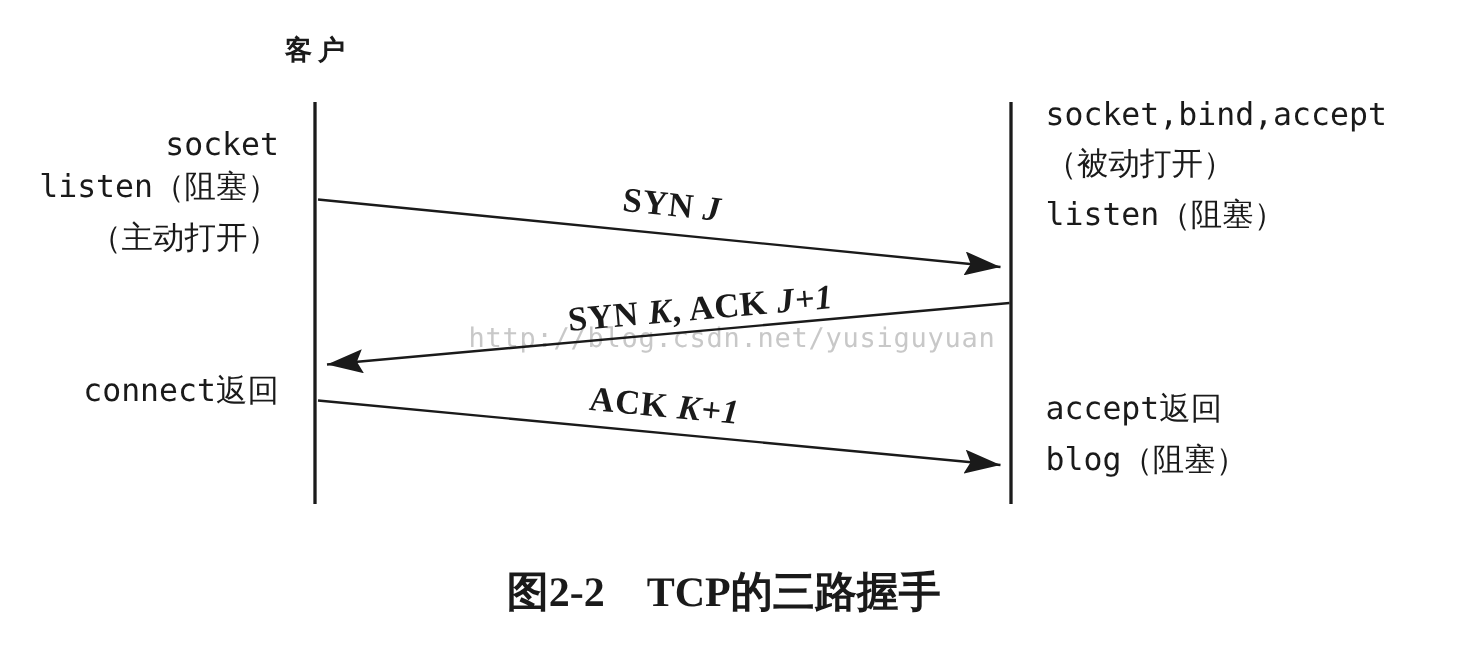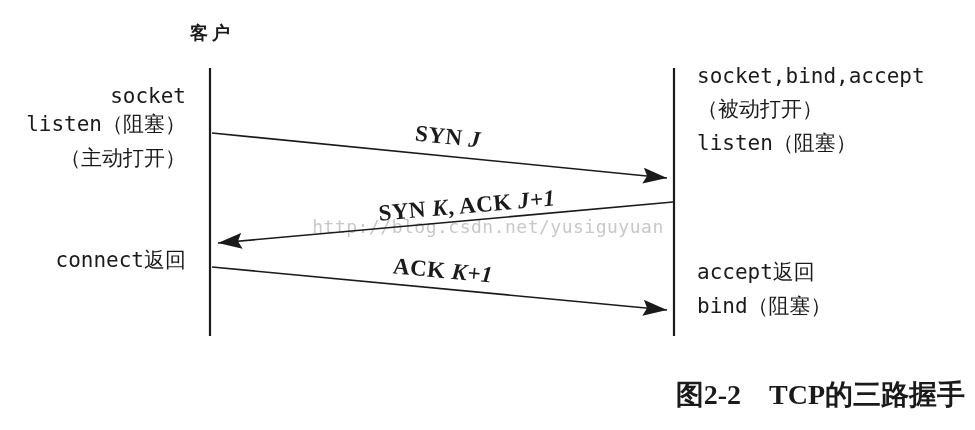--- a/index.html
+++ b/index.html
@@ -66,21 +66,21 @@
     font-size: 18px;
     color: #c8c8c8;
     white-space: nowrap;
     letter-spacing: 0.5px;
   }
 
   .caption {
     position: absolute;
     left: 0; top: 376px;
     width: 965px;
-    text-align: right;
+    text-align: center;
     font-family: "Liberation Serif", "DejaVu Serif", serif;
     font-weight: bold;
     font-size: 28px;
     white-space: nowrap;
   }
   .caption .cap-num { margin-right: 28px; }
 </style>
 </head>
 <body>
 
@@ -105,21 +105,21 @@
 
   <div class="anno left" style="top:84px">socket</div>
   <div class="anno left" style="top:112px">listen（阻塞）</div>
   <div class="anno left" style="top:146px">（主动打开）</div>
   <div class="anno left" style="top:248px">connect返回</div>
 
   <div class="anno right" style="top:64px">socket,bind,accept</div>
   <div class="anno right" style="top:97px">（被动打开）</div>
   <div class="anno right" style="top:131px">listen（阻塞）</div>
   <div class="anno right" style="top:260px">accept返回</div>
-  <div class="anno right" style="top:294px">bind（阻塞）</div>
+  <div class="anno right" style="top:294px">blog（阻塞）</div>
 
   <div class="msg-label msg-syn"><span>SYN </span><span class="seq">J</span></div>
 
   <div class="msg-label msg-synack"><span>SYN </span><span class="seq">K</span><span>, ACK </span><span class="seq">J+1</span></div>
 
   <div class="msg-label msg-ack"><span>ACK </span><span class="seq">K+1</span></div>
 
   <div class="caption"><span class="cap-num">图2-2</span><span>TCP的三路握手</span></div>
 
 </div>

